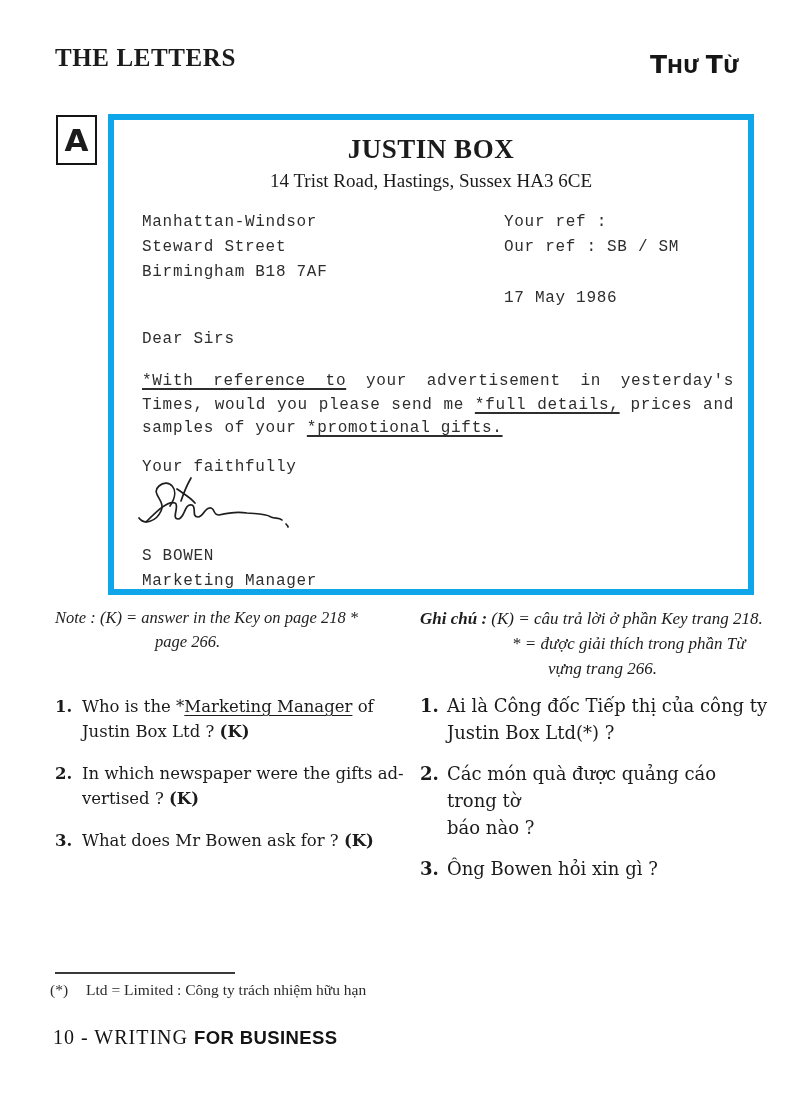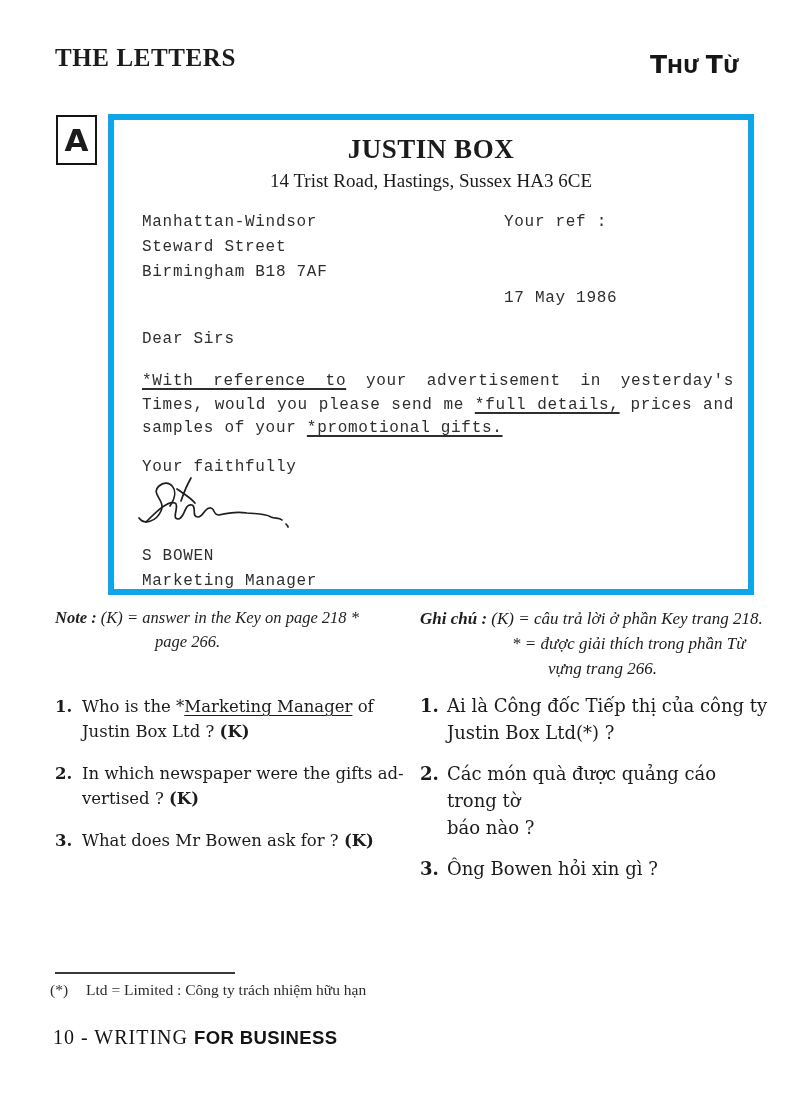--- a/index.html
+++ b/index.html
@@ -69,21 +69,21 @@
   .closing   { position: absolute; left: 28px; top: 338px; text-align: right; }
   .sig       { position: absolute; left: 20px; top: 352px; }
   .signer    { position: absolute; left: 28px; top: 427px; }
   .signer-title { position: absolute; left: 28px; top: 452px; }
 
   
   .note-en {
     position: absolute; left: 55px; top: 606px; width: 352px;
     font-style: italic; font-size: 16.5px; line-height: 24px; color: #222;
   }
-  .note-en .lbl { font-weight: bold; }
+  .note-en .lbl { font-weight: normal; }
   .note-en .ind1 { margin-left: 70px; }
   .note-en .ind2 { margin-left: 100px; }
   .note-vi {
     position: absolute; left: 420px; top: 606px; width: 348px;
     font-style: italic; font-size: 17px; line-height: 25px; color: #1c1c1c;
   }
   .note-vi .lbl { font-weight: bold; }
   .note-vi .ind1 { margin-left: 92px; }
   .note-vi .ind2 { margin-left: 128px; }
 
@@ -138,20 +138,21 @@
     <div class="letter-addr">14 Trist Road, Hastings, Sussex HA3 6CE</div>
 
     <div class="recipient mono">
       <div>Manhattan-Windsor</div>
       <div>Steward Street</div>
       <div>Birmingham B18 7AF</div>
     </div>
 
     <div class="refs mono">
       <div>Your ref :</div>
+      <div>Our ref : SB / SM</div>
     </div>
 
     <div class="date mono">17 May 1986</div>
     <div class="salutation mono">Dear Sirs</div>
 
     <div class="body-par mono">
       <div class="jline"><span class="ul">*With reference to</span><span> your advertisement in yesterday's</span></div>
       <div class="jline"><span>Times, would you please send me </span><span class="ul">*full details,</span><span> prices and</span></div>
       <div><span>samples of your </span><span class="ul">*promotional gifts.</span></div>
     </div>

